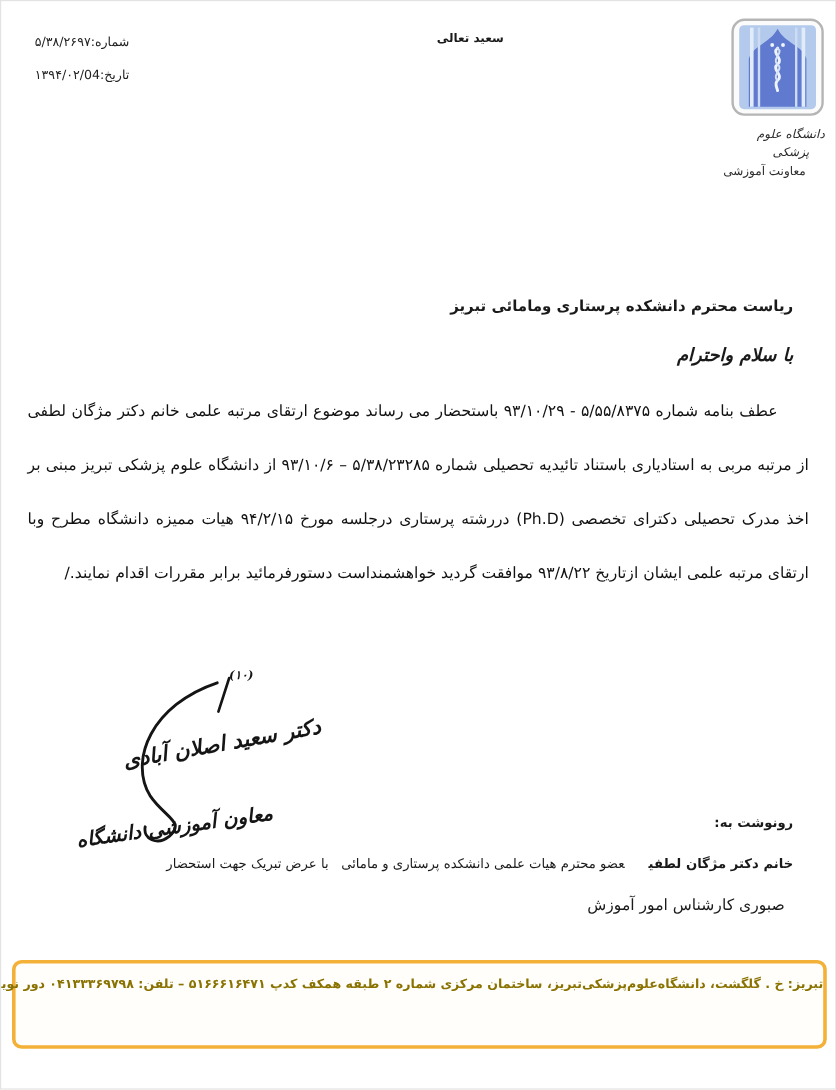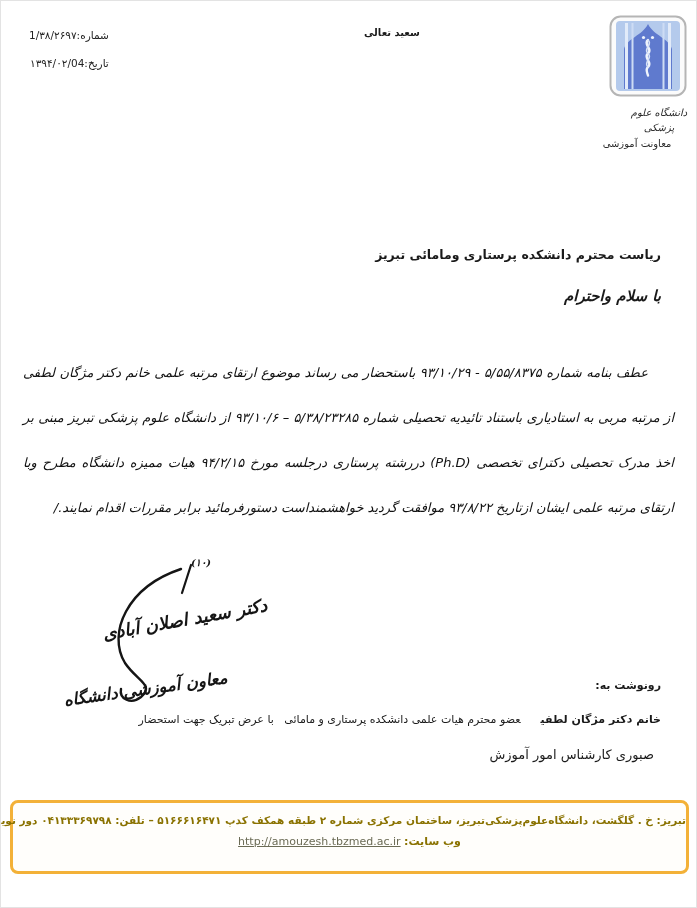--- a/index.html
+++ b/index.html
@@ -23,22 +23,22 @@
   .logo-caption { top:104px; left:576px; width:120px; text-align:center; direction:rtl; color:#2c2c2c; }
   .logo-caption .cal { font-family:"DejaVu Serif", serif; font-style:italic; font-size:10px; line-height:15px;margin-left:44px; }
   .logo-caption .dept { font-size:10px; letter-spacing:2px; margin-top:3px; }
 
   
   .recipient { top:246px; right:35px; direction:rtl; font-weight:bold; font-size:12.5px; }
   .salutation { top:286px; right:35px; direction:rtl; font-family:"DejaVu Serif", serif; font-style:italic; font-weight:bold; font-size:15px; }
 
   
   .letter-body {
-    top:349px; right:22px; left:22px; direction:rtl; text-align:justify;
-    font-size:13px; line-height:45px; text-indent:26px; color:#111;font-style:italic;
+    top:320px; right:22px; left:22px; direction:rtl; text-align:justify;
+    font-size:13px; line-height:45px; text-indent:26px; color:#111;
   }
 
   
   .signature { top:552px; left:22px; width:260px; height:160px;text-decoration:underline; }
 
   
   .cc-label { top:678px; right:35px; direction:rtl; font-weight:bold; font-size:11px; }
   .cc-line { top:712px; right:35px; left:90px; direction:rtl; font-size:11px; }
   .cc-line .cc-name { font-weight:bold; margin-left:20px; white-space:pre; }
   .cc-line .cc-desc { white-space:pre; }
@@ -55,21 +55,21 @@
   .footer-web .weblabel { font-weight:bold; color:#8a7200; }
   .footer-web a { color:#6b6b55; text-decoration:underline; direction:ltr; unicode-bidi:embed; font-family:"DejaVu Sans", sans-serif; }
 
   svg text.sig { font-family:"DejaVu Serif", serif; font-style:italic; font-weight:bold; fill:#151515; }
 </style>
 </head>
 <body>
 
 <div class="abs meta">
   <div class="row">
-    <span>شماره:</span><span>1/۳۸/۲۶۹۷</span>
+    <span>شماره:</span><span>۵/۳۸/۲۶۹۷</span>
   </div>
   <div class="row">
     <span>تاریخ:</span><span>۱۳۹۴/۰۲/04</span>
   </div>
 </div>
 
 <div class="abs bismillah">سعید تعالی</div>
 
 <div class="abs logo-wrap">
   <svg width="78" height="82" viewBox="0 0 78 82">
@@ -112,17 +112,13 @@
 </div>
 
 <div class="abs cc-label">رونوشت به:</div>
 <div class="abs cc-line">
   <span class="cc-name">خانم دکتر مژگان لطفی</span><span class="cc-desc">عضو محترم هیات علمی دانشکده پرستاری و مامائی   با عرض تبریک جهت استحضار</span>
 </div>
 <div class="abs cc-handler">صبوری کارشناس امور آموزش</div>
 
 <div class="abs footer-box">
   <div class="footer-address">تبریز: خ . گلگشت، دانشگاه‌علوم‌پزشکی‌تبریز، ساختمان مرکزی شماره ۲ طبقه همکف کدپ ۵۱۶۶۶۱۶۴۷۱ – تلفن: ۰۴۱۳۳۳۶۹۷۹۸ دور نویس ۰۴۱۳۳۳۵۵۹۵۱</div>
-  <div class="footer-web">
-    <span class="weblabel">وب سایت:</span>
-    <a href="#">http://amouzesh.tbzmed.ac.ir</a>
-  </div>
 </div>
 
 </body></html>

